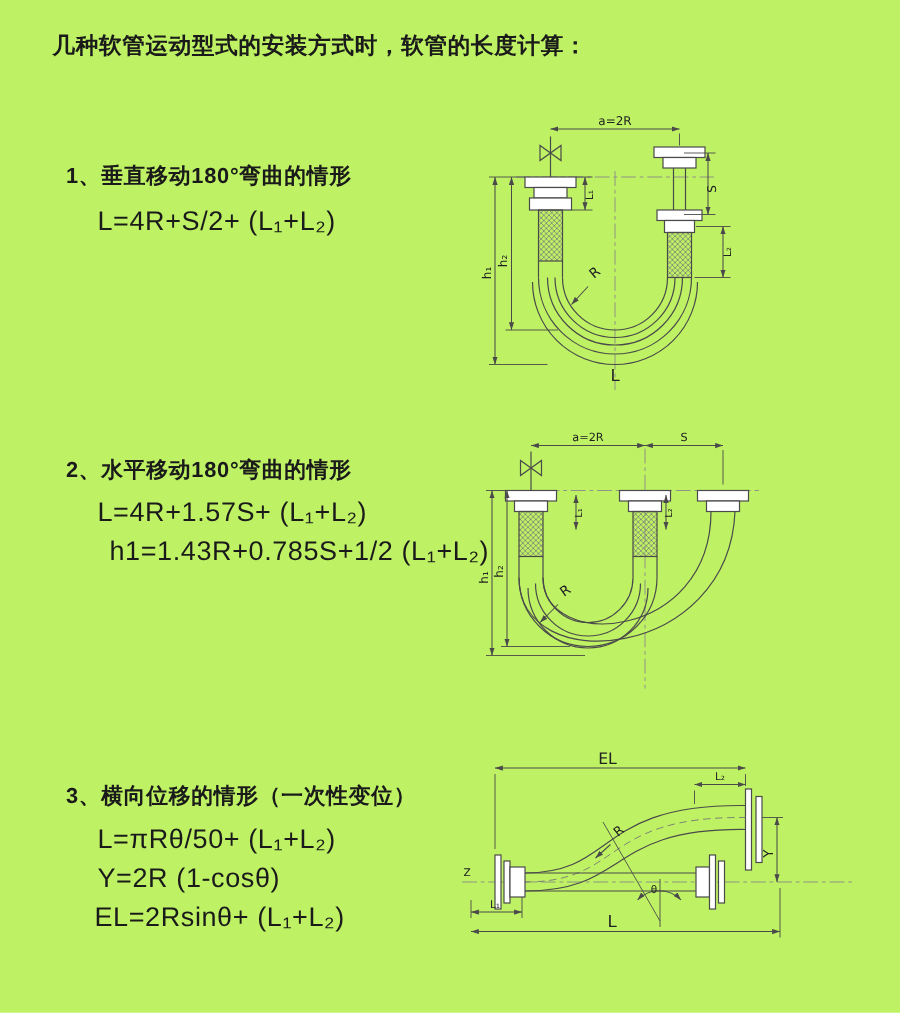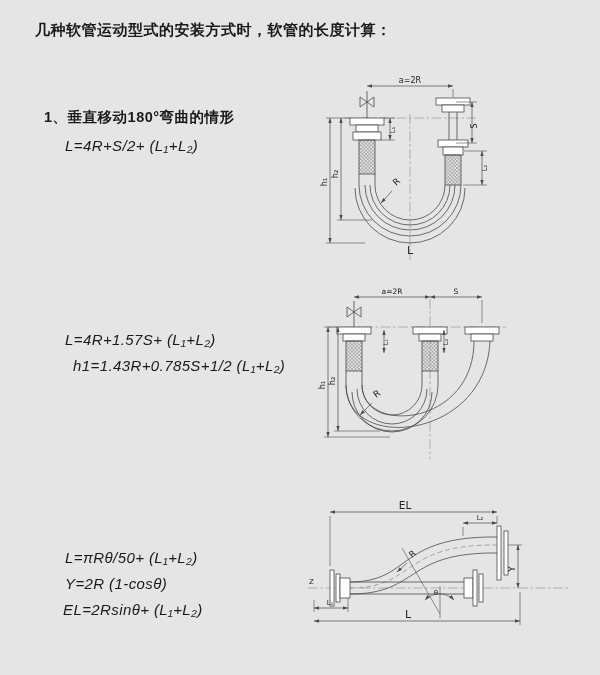--- a/index.html
+++ b/index.html
@@ -1,44 +1,46 @@
 <!DOCTYPE html>
 <html><head>
 <meta charset="utf-8">
 <style>
   html,body{margin:0;padding:0;}
   body{width:600px;height:675px;background:#ffffff;position:relative;
        font-family:"Liberation Sans","DejaVu Sans",sans-serif;color:#1a1a1a;}
-  .page{position:absolute;inset:0;background:#e5e5e5;overflow:hidden;}
+  .page{position:absolute;inset:0;background:#bef264;overflow:hidden;}
   .doc-title{position:absolute;left:35px;top:21px;font-size:15px;font-weight:bold;letter-spacing:.5px;white-space:nowrap;}
   .sec-heading{position:absolute;font-size:14.5px;font-weight:bold;letter-spacing:.5px;white-space:nowrap;text-align:right;}
-  .formula{position:absolute;font-size:15px;letter-spacing:.4px;white-space:nowrap;font-style:italic;}
+  .formula{position:absolute;font-size:18px;letter-spacing:.4px;white-space:nowrap;}
   svg{position:absolute;overflow:visible;}
   svg text{fill:#222;font-family:"DejaVu Sans",sans-serif;}
   .ln{stroke:#4a4a4a;stroke-width:.8;fill:none;}
   .thin{stroke:#4a4a4a;stroke-width:.6;fill:none;}
   .dim{stroke:#4a4a4a;stroke-width:.7;fill:none;}
   .cl{stroke:#8a8a8a;stroke-width:.6;fill:none;stroke-dasharray:10 2.5 2.5 2.5;}
   .dash{stroke:#777;stroke-width:.6;fill:none;stroke-dasharray:5 3;}
   .plate{stroke:#4a4a4a;stroke-width:.8;fill:#ffffff;}
   .braid{stroke:#4a4a4a;stroke-width:.8;fill:url(#braidP);}
 </style>
 </head>
 <body>
 
 <div class="page">
 
   <div class="doc-title">几种软管运动型式的安装方式时，软管的长度计算：</div>
 
   <div class="sec-heading" style="left:44px;top:108px">1、垂直移动180°弯曲的情形</div>
   <div class="formula" style="left:65px;top:137px">L=4R+S/2+ (L₁+L₂)</div>
 
+  <div class="sec-heading" style="left:44px;top:304px">2、水平移动180°弯曲的情形</div>
   <div class="formula" style="left:65px;top:331px">L=4R+1.57S+ (L₁+L₂)</div>
   <div class="formula" style="left:73px;top:357px">h1=1.43R+0.785S+1/2 (L₁+L₂)</div>
 
+  <div class="sec-heading" style="left:44px;top:521px">3、横向位移的情形（一次性变位）</div>
   <div class="formula" style="left:65px;top:549px">L=πRθ/50+ (L₁+L₂)</div>
   <div class="formula" style="left:65px;top:575px">Y=2R (1-cosθ)</div>
   <div class="formula" style="left:63px;top:601px">EL=2Rsinθ+ (L₁+L₂)</div>
 
   <svg style="left:310px;top:70px" width="290" height="195" viewBox="0 0 290 195">
     <defs>
       <marker id="arr" markerWidth="8" markerHeight="6" refX="7.5" refY="2.5" orient="auto-start-reverse">
         <path d="M0,0 L7.5,2.5 L0,5 Z" fill="#4a4a4a"></path>
       </marker>
       <pattern id="braidP" width="3.5" height="3.5" patternUnits="userSpaceOnUse">

